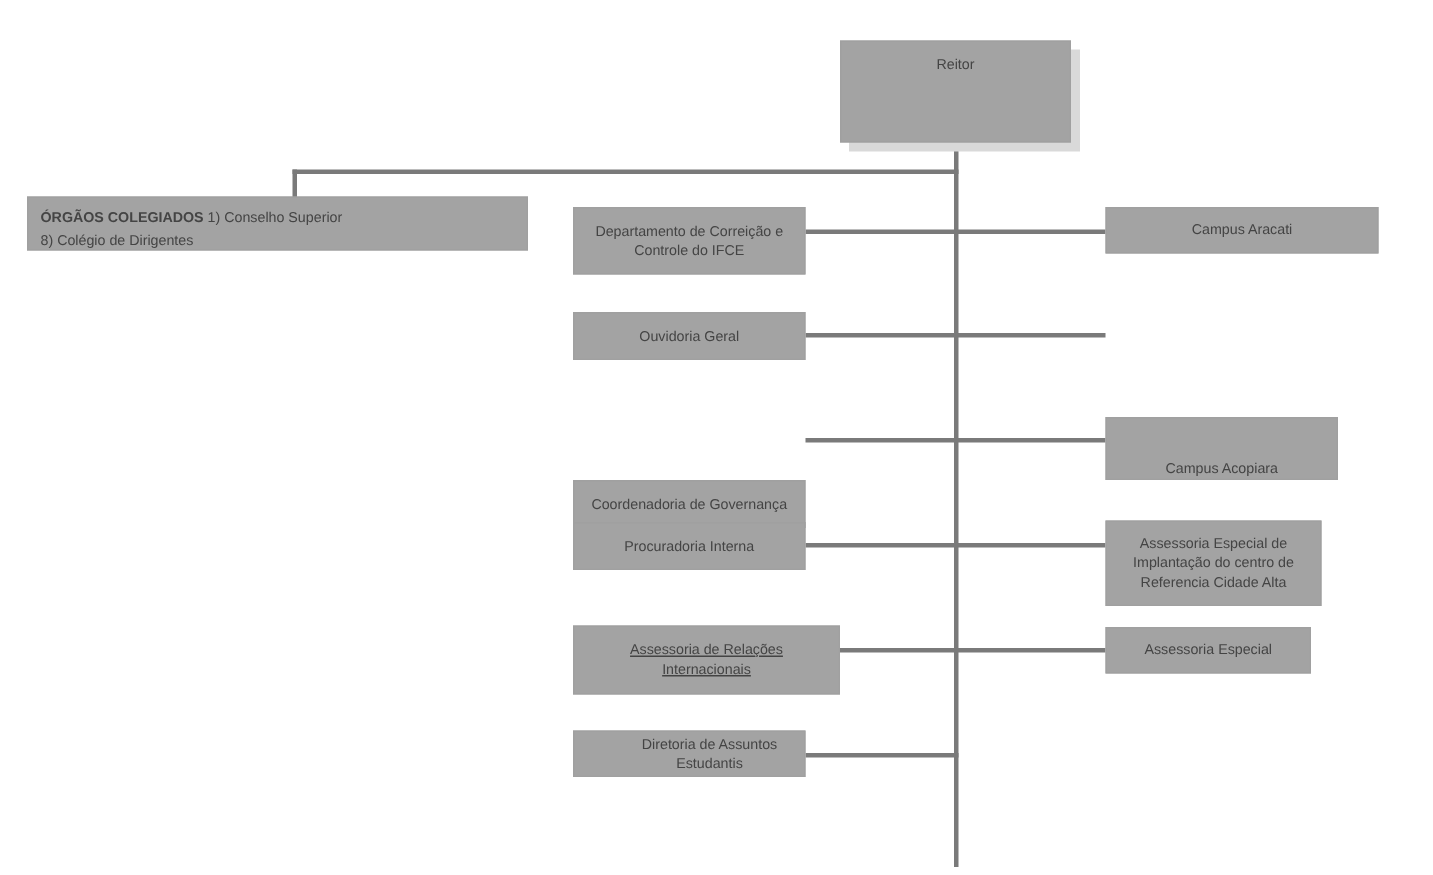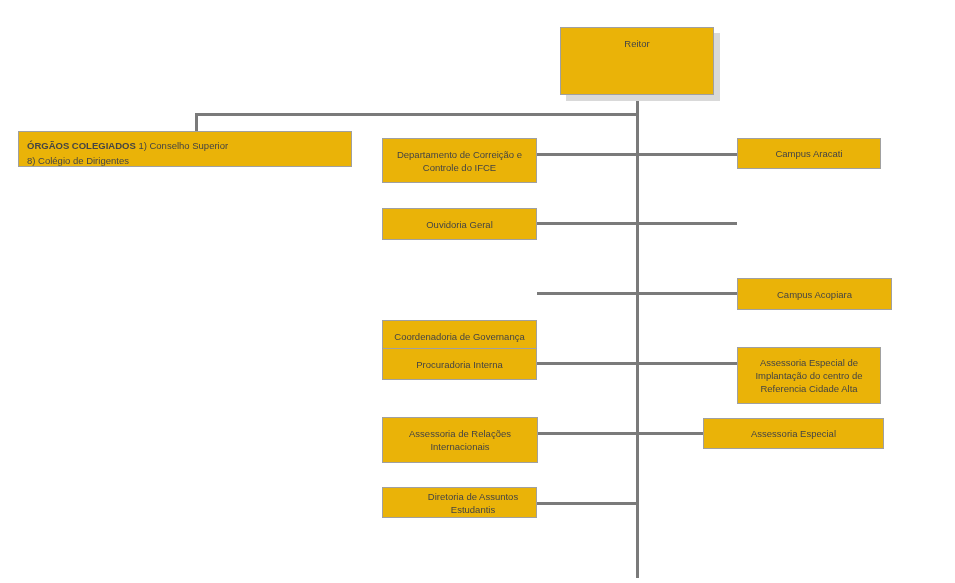--- a/index.html
+++ b/index.html
@@ -17,21 +17,21 @@
     color: var(--text, #444444);
     font-size: 9.5px;
     line-height: 13px;
   }
   .line {
     position: absolute;
     background: var(--connector, #7a7a7a);
   }
   .box {
     position: absolute;
-    background: #eab308;
+    background: #a3a3a3;
     border: 1px solid var(--border, #a0a0a0);
     box-sizing: border-box;
     display: flex;
     align-items: center;
     justify-content: center;
     text-align: center;
     padding: 0 10px;
   }
   .box.root {
     align-items: flex-start;
@@ -50,28 +50,28 @@
   .box.wide b { font-weight: bold; }
 
   
   .pos-reitor      { left:560px; top:27px;  width:154px; height:68px; }
   .pos-orgaos      { left:18px;  top:131px; width:334px; height:36px; }
 
   .pos-l0 { left:382px; top:138px; width:155px; height:45px; }
   .pos-l1 { left:382px; top:208px; width:155px; height:32px; }
   .pos-l2 { left:382px; top:278px; width:155px; height:32px;margin-top:42px; }
   .pos-l3 { left:382px; top:348px; width:155px; height:32px; }
-  .pos-l4 { left:382px; top:417px; width:156px; height:46px; }
+  .pos-l4 { left:382px; top:417px; width:178px; height:46px;text-decoration:underline; }
   .pos-l5 { left:382px; top:487px; width:155px; height:31px;padding-left:37px; }
 
-  .pos-r0 { left:737px; top:138px; width:144px; height:31px; }
+  .pos-r0 { left:737px; top:138px; width:182px; height:31px; }
   .pos-r1 { left:737px; top:208px; width:155px; height:31px; }
-  .pos-r2 { left:737px; top:278px; width:155px; height:32px; }
+  .pos-r2 { left:737px; top:278px; width:155px; height:42px;align-items:flex-end; }
   .pos-r3 { left:737px; top:347px; width:144px; height:57px; }
-  .pos-r4 { left:703px; top:418px; width:181px; height:31px; }
+  .pos-r4 { left:737px; top:418px; width:137px; height:31px; }
 
   .ln-trunk   { left:636px; top:95px;  width:3px;   height:483px; }
   .ln-top     { left:195px; top:113px; width:444px; height:3px; }
   .ln-stub    { left:195px; top:113px; width:3px;   height:19px; }
   .ln-row1    { left:537px; top:153px; width:200px; height:3px; }
   .ln-row2    { left:537px; top:222px; width:200px; height:3px; }
   .ln-row3    { left:537px; top:292px; width:200px; height:3px; }
   .ln-row4    { left:537px; top:362px; width:200px; height:3px; }
   .ln-row5    { left:537px; top:432px; width:200px; height:3px; }
   .ln-row6    { left:537px; top:502px; width:102px; height:3px; }

